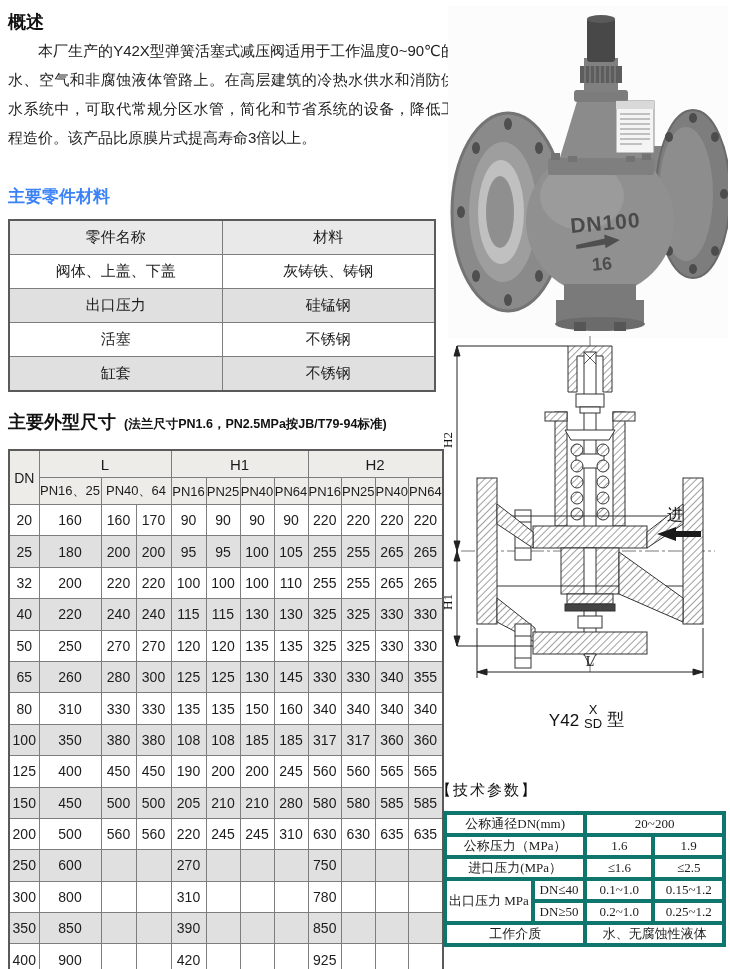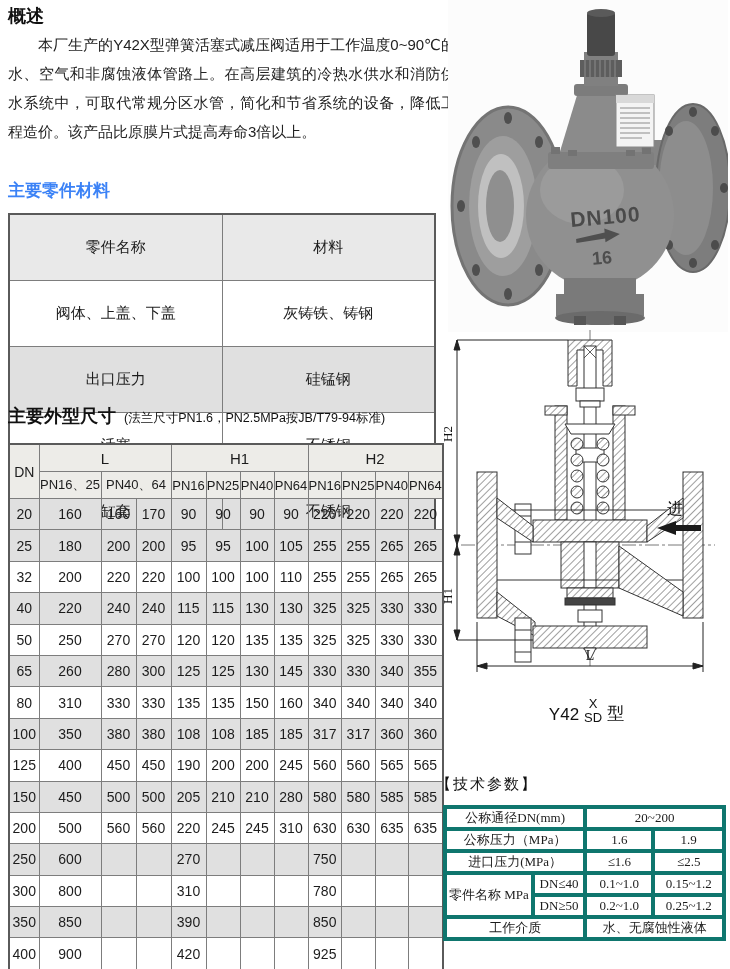--- a/index.html
+++ b/index.html
@@ -1,34 +1,34 @@
 <!DOCTYPE html>
 <html><head>
 <meta charset="utf-8">
 <style>
   html,body { margin:0; padding:0; }
   body { width:730px; height:969px; background:#ffffff; font-family:"Liberation Sans","DejaVu Sans",sans-serif; color:#1c1c1c; }
   .page { position:relative; width:730px; height:969px; overflow:hidden; background:#fff; }
-  .abs { position:absolute; }
+  .abs { position:absolute;margin-top:6px; }
 
   .h-main { font-size:18px; font-weight:bold; color:#111; }
   .h-sub  { font-size:17px; font-weight:bold; color:#3b82f6; }
 
   #ov-h { left:8px; top:4px; }
   #ov-p { left:8px; top:30px; width:448px; font-size:15px; line-height:29px; text-align:justify; text-indent:2em; color:#222; }
 
   #mat-h { left:8px; top:179px; }
   table { border-collapse:collapse; }
   .mat { left:8px; top:213px; width:428px; font-size:15px; border:2px solid #5a5a5a; }
-  .mat th, .mat td { border:1px solid #7d7d7d; height:33px; text-align:center; font-weight:normal; padding:16px; }
+  .mat th, .mat td { border:1px solid #7d7d7d; height:33px; text-align:center; font-weight:normal; padding:0; }
   .mat thead tr { background:#e9e9e9; }
   tr.shaded { background:#e0e0e0; }
 
   #dims-h { left:8px; top:404px; white-space:nowrap; }
-  #dims-h .note { font-size:12.5px; font-weight:normal; margin-left:8px; letter-spacing:0; }
+  #dims-h .note { font-size:12.5px; font-weight:bold; margin-left:8px; letter-spacing:0; }
 
   .dims { left:8px; top:443px; table-layout:fixed; font-size:14px; border:2px solid #5a5a5a; }
   .dims th, .dims td { border:1px solid #7d7d7d; text-align:center; padding:0; overflow:hidden; }
   .dims th { background:#edece8; font-weight:normal; font-size:13px; height:26px; }
   .dims td { height:30.4px; }
 
   #photo-wrap   { left:448px; top:0;     width:280px; height:332px; }
   #drawing-wrap { left:443px; top:330px; width:287px; height:362px; }
 
   #caption { left:443px; top:697px; width:287px; display:flex; justify-content:center; align-items:flex-end; gap:5px; font-size:17px; color:#111; }
@@ -538,21 +538,21 @@
         <th colspan="2">公称压力（MPa）</th>
         <td>1.6</td>
         <td>1.9</td>
       </tr>
       <tr>
         <th colspan="2">进口压力(MPa）</th>
         <td>≤1.6</td>
         <td>≤2.5</td>
       </tr>
       <tr>
-        <th rowspan="2">零件名称 MPa</th>
+        <th rowspan="2">出口压力 MPa</th>
         <td>DN≤40</td>
         <td>0.1~1.0</td>
         <td>0.15~1.2</td>
       </tr>
       <tr>
         <td>DN≥50</td>
         <td>0.2~1.0</td>
         <td>0.25~1.2</td>
       </tr>
       <tr>

